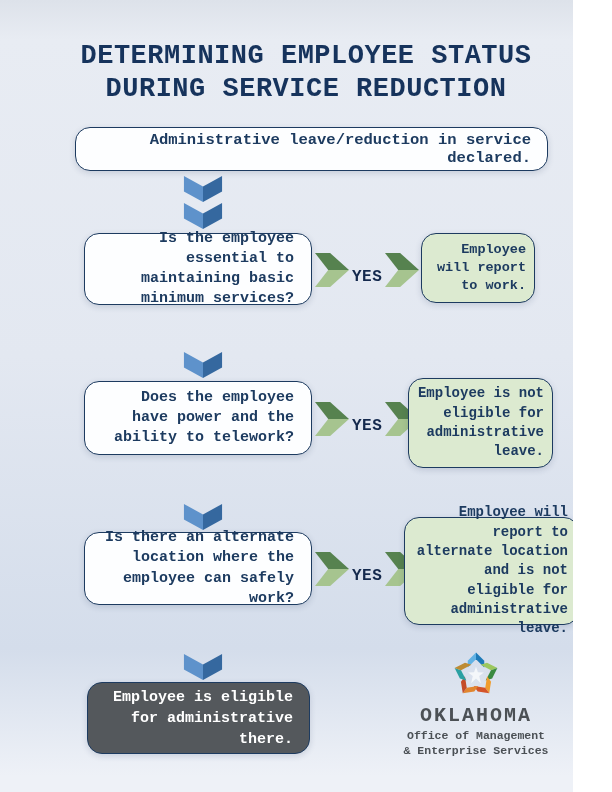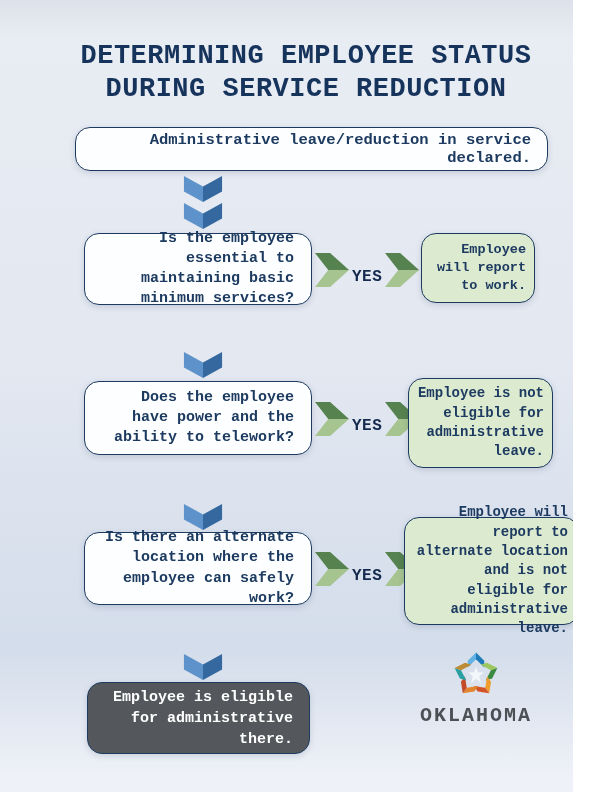--- a/index.html
+++ b/index.html
@@ -189,15 +189,19 @@
         <polygon points="21,13 32,2 32,11 21,22" style="fill:var(--lg3a,#e1862f)"></polygon>
         <polygon points="32,2 43,13 43,22 32,11" style="fill:var(--lg3b,#c44b28)"></polygon>
       </g>
       <g transform="rotate(288 32 32)">
         <polygon points="21,13 32,2 32,11 21,22" style="fill:var(--lg4a,#2aa0a2)"></polygon>
         <polygon points="32,2 43,13 43,22 32,11" style="fill:var(--lg4b,#bd8b33)"></polygon>
       </g>
       <polygon points="32,21 34.6,28.4 42.5,28.6 36.3,33.4 38.5,42.9 32,36.5 25.5,42.9 27.7,33.4 21.5,28.6 29.4,28.4" style="fill:var(--star-white,#f4f7fa)"></polygon>
     </svg>
     <div class="brand">OKLAHOMA</div>
+    <div class="org">
+      <div>Office of Management</div>
+      <div>&amp; Enterprise Services</div>
+    </div>
   </div>
 
 </div>
 
 </body></html>

